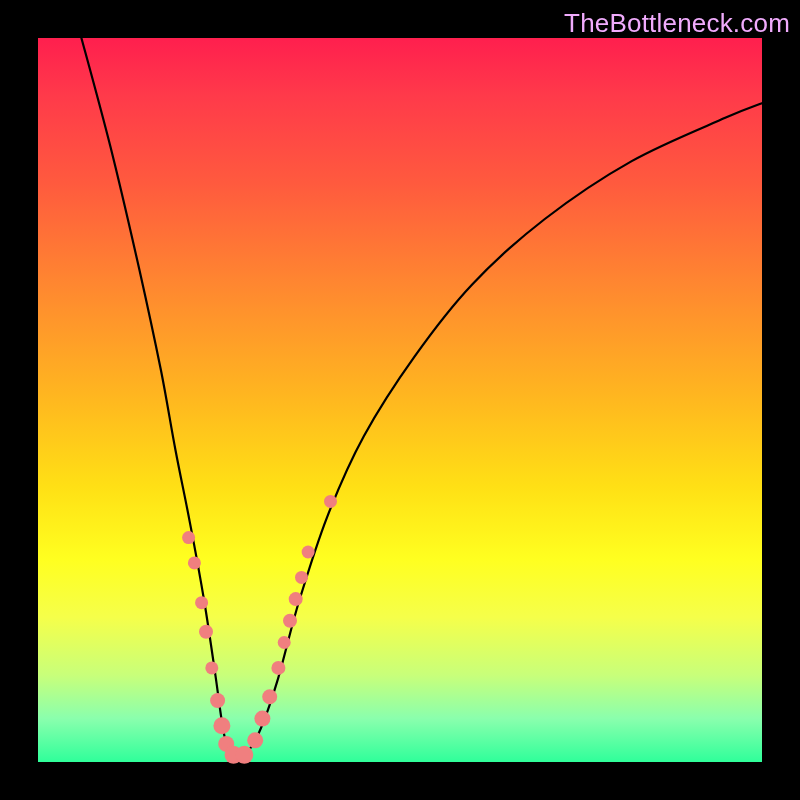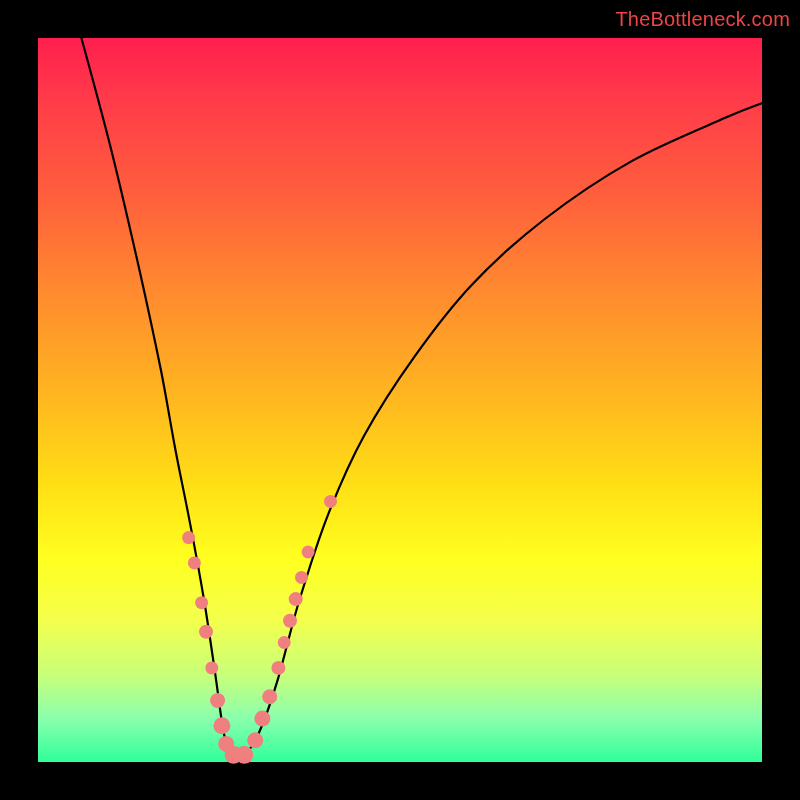--- a/index.html
+++ b/index.html
@@ -35,22 +35,22 @@
       #f5ff4a 80%,
       #c8ff7a 88%,
       #8affad 94%,
       #2fff9a 100%
     );
   }
   .watermark {
     position: absolute;
     top: 8px;
     right: 10px;
-    color: #ef4444;
-    font-size: 20px;
+    color: #f0abfc;
+    font-size: 26px;
     font-weight: 500;
     letter-spacing: 0.2px;
   }
   svg.curve {
     position: absolute;
     left: 0;
     top: 0;
     width: 724px;
     height: 724px;
     overflow: visible;

